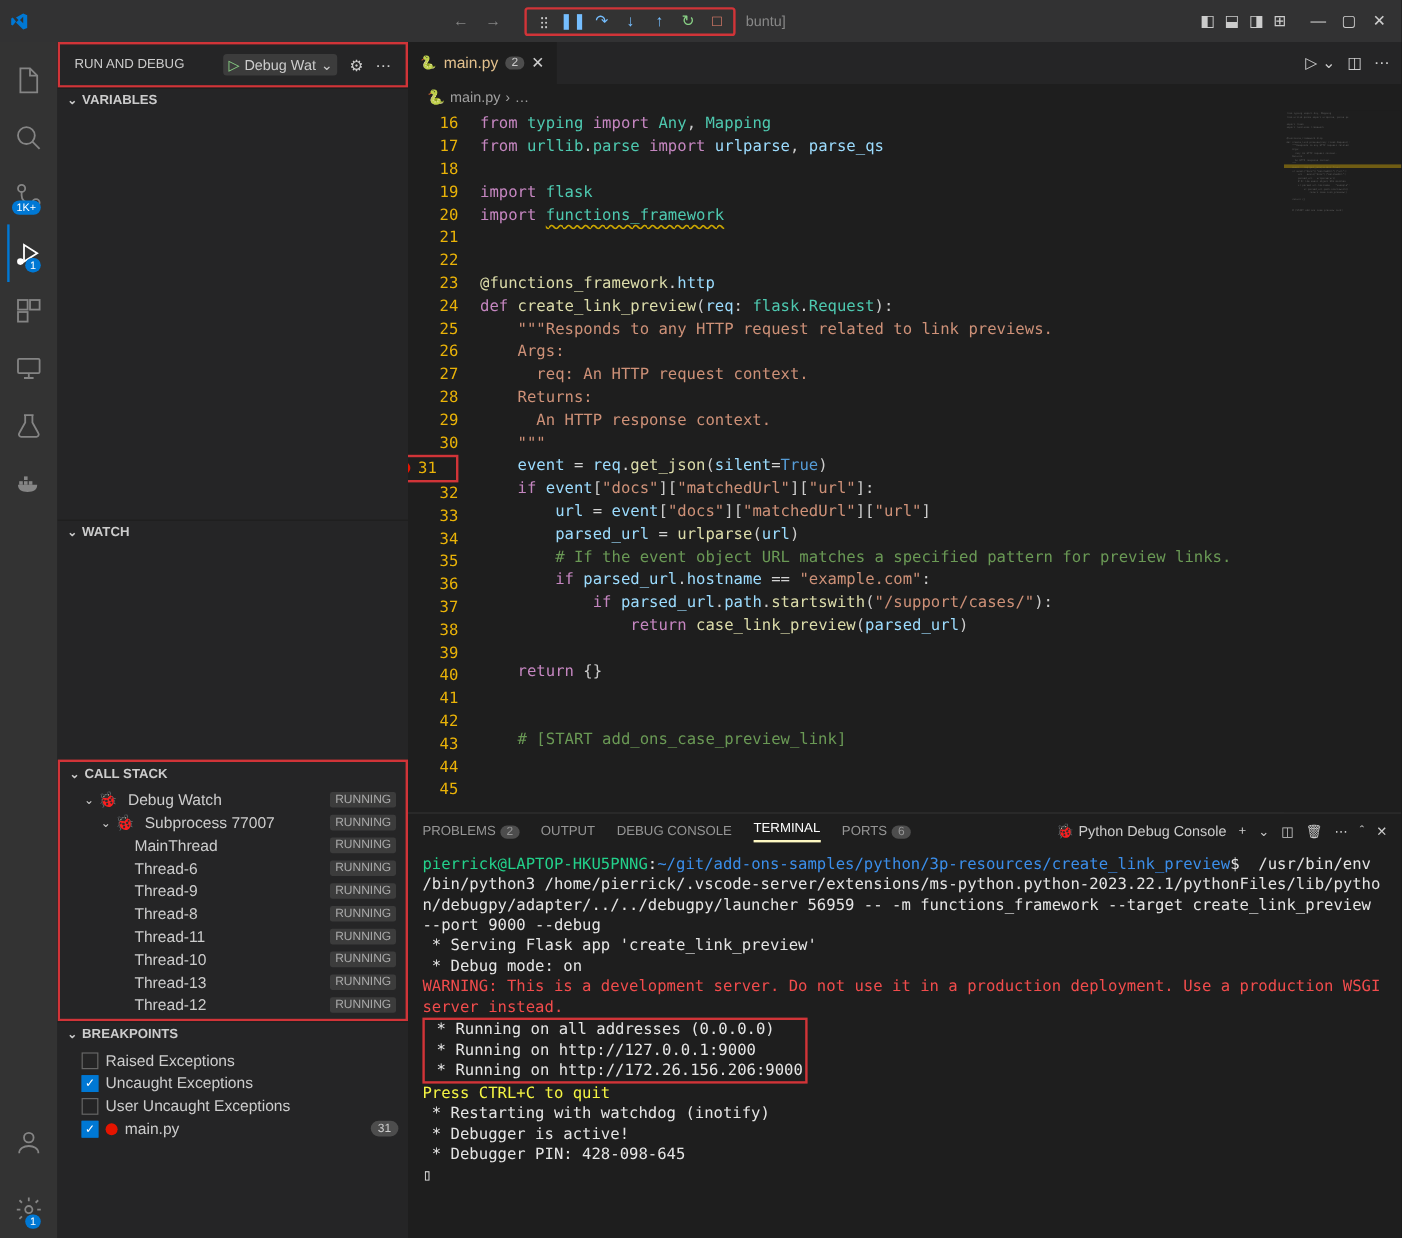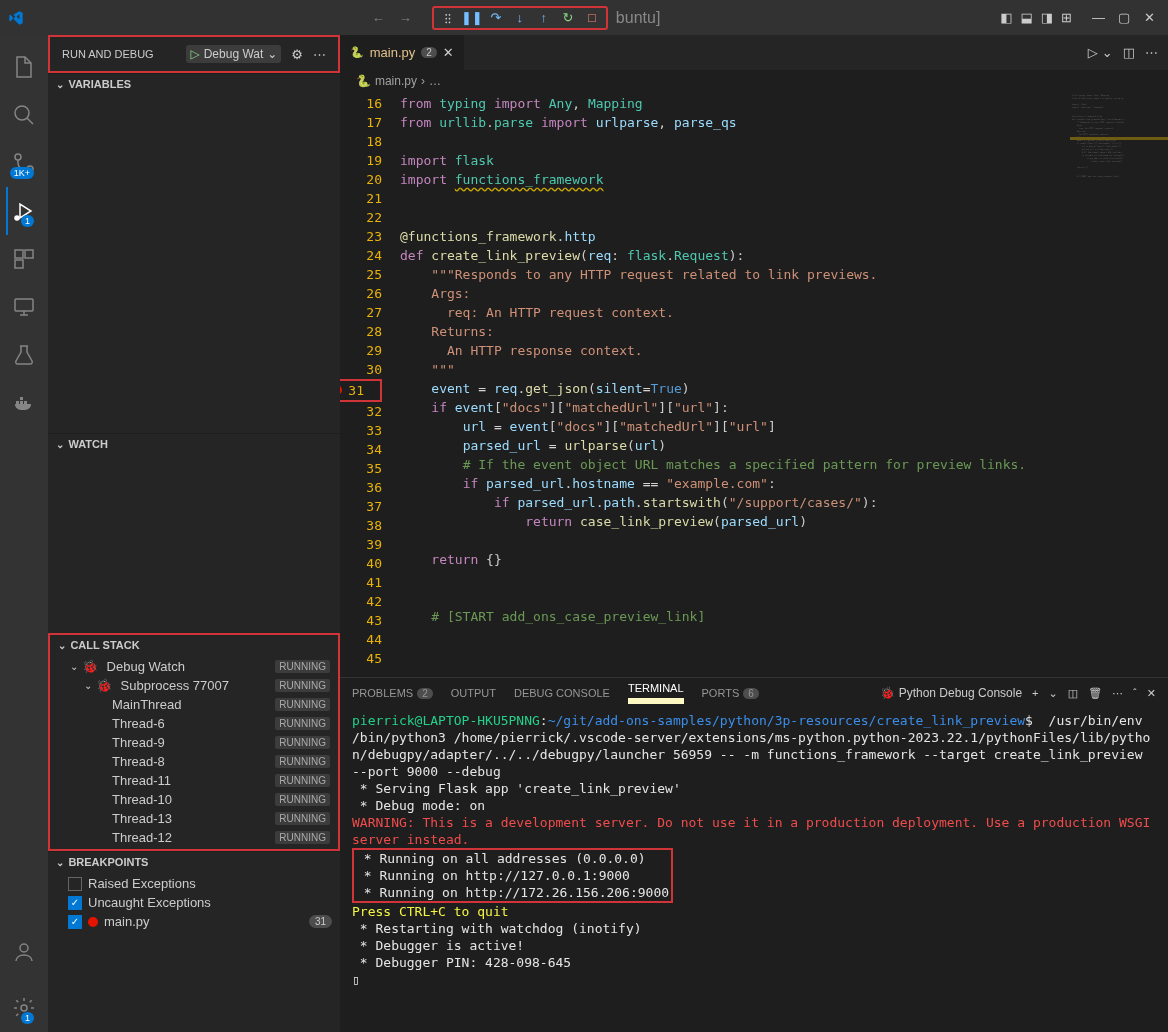--- a/index.html
+++ b/index.html
@@ -5,21 +5,21 @@
 * { margin: 0; padding: 0; box-sizing: border-box; }
 body { font-family: "Segoe UI", -apple-system, sans-serif; background: #1e1e1e; color: #cccccc; overflow: hidden; font-size: 13px; width: 1168px; height: 1032px; }
 .titlebar { height: 35px; background: #323233; display: flex; align-items: center; padding: 0 8px; -webkit-app-region: drag; }
 .vs-logo { width: 16px; height: 16px; margin-right: 8px; }
 .menu { display: flex; gap: 2px; }
 .menu-item { padding: 4px 8px; font-size: 12px; color: #cccccc; cursor: pointer; }
 .title-center { flex: 1; display: flex; justify-content: center; align-items: center; position: relative; }
 .debug-toolbar { display: flex; align-items: center; background: #333333; border: 2px solid #d13438; padding: 2px 6px; gap: 8px; border-radius: 3px; }
 .debug-btn { width: 16px; height: 16px; cursor: pointer; display: flex; align-items: center; justify-content: center; }
 .nav-arrows { display: flex; gap: 14px; margin-right: 20px; color: #858585; }
-.title-text { color: #888; font-size: 16px; margin-left: 8px; }
+.title-text { color: #888; font-size: 12px; margin-left: 8px; }
 .win-controls { display: flex; gap: 10px; align-items: center; }
 .win-btn { width: 16px; height: 16px; cursor: pointer; color: #cccccc; }
 .layout-btns { display: flex; gap: 8px; margin-right: 20px; color: #cccccc; }
 
 .main { display: flex; height: 997px; }
 .activity-bar { width: 48px; background: #333333; display: flex; flex-direction: column; align-items: center; padding-top: 8px; }
 .activity-item { width: 36px; height: 48px; display: flex; align-items: center; justify-content: center; cursor: pointer; color: #858585; position: relative; }
 .activity-item.active { color: #ffffff; }
 .activity-item.active::before { content: ""; position: absolute; left: 0; top: 0; bottom: 0; width: 2px; background: #0078d4; }
 .activity-badge { position: absolute; bottom: 8px; right: 8px; background: #0078d4; color: white; border-radius: 10px; font-size: 9px; padding: 1px 4px; min-width: 10px; text-align: center; }
@@ -71,21 +71,21 @@
 .minimap-content { font-size: 2px; line-height: 3px; white-space: pre; color: #888; padding: 2px; overflow: hidden; font-family: monospace;}
 .minimap-highlight { position: absolute; top: 45px; left: 0; right: 0; height: 3px; background: #ffcc00; opacity: 0.6; }
 
 .kw { color: #c586c0; } .fn { color: #dcdcaa; } .cls { color: #4ec9b0; } .str { color: #ce9178; }
 .cmt { color: #6a9955; } .op { color: #d4d4d4; } .var { color: #9cdcfe; }
 .dec { color: #dcdcaa; } .const { color: #569cd6; } .wavy { text-decoration: underline wavy #cca700; text-underline-offset: 3px; }
 
 .panel { height: 355px; background: #1e1e1e; border-top: 1px solid #333; display: flex; flex-direction: column; }
 .panel-tabs { display: flex; align-items: center; padding: 4px 12px; gap: 18px; font-size: 11px; height: 30px; }
 .panel-tab { color: #969696; cursor: pointer; display: flex; align-items: center; gap: 4px; }
-.panel-tab.active { color: #ffffff; border-bottom: 6px solid #fef9c3; padding-bottom: 4px; }
+.panel-tab.active { color: #ffffff; border-bottom: 2px solid #fef9c3; padding-bottom: 4px; }
 .panel-badge { background: #4d4d4d; border-radius: 8px; font-size: 10px; padding: 0 5px; }
 .panel-actions { margin-left: auto; display: flex; gap: 10px; align-items: center; color: #cccccc; }
 .terminal { flex: 1; font-family: Consolas, monospace; font-size: 13px; line-height: 17px; padding: 4px 12px; overflow: hidden; white-space: pre-wrap; word-break: break-all; }
 .term-green { color: #23d18b; } .term-blue { color: #3b8eea; } .term-yellow { color: #f5f543; }
 .term-red { color: #f14c4c; } .term-white { color: #e5e5e5; }
 .term-box { border: 2px solid #d13438; display: inline-block; padding: 0 2px; }
 
 svg { display: block; }
 </style>
 </head>
@@ -302,20 +302,24 @@
           <span>BREAKPOINTS</span>
         </div>
       <div class="section-body">
         <div class="bp-row">
             <span class="checkbox"></span>
             <span>Raised Exceptions</span>
           </div>
         <div class="bp-row">
             <span class="checkbox checked">✓</span>
             <span>Uncaught Exceptions</span>
+          </div>
+        <div class="bp-row">
+            <span class="checkbox"></span>
+            <span>User Uncaught Exceptions</span>
           </div>
         <div class="bp-row">
             <span class="checkbox checked">✓</span>
             <span class="bp-dot"></span>
             <span>main.py</span>
             <span class="bp-badge">31</span>
           </div>
       </div>
     </div>
   </div>

